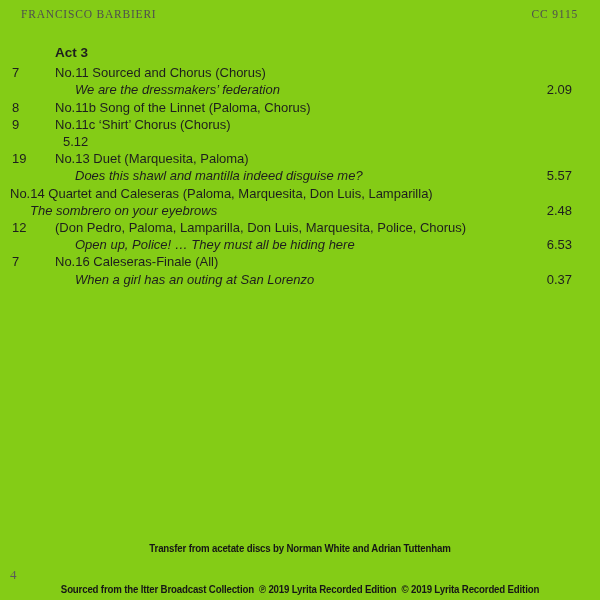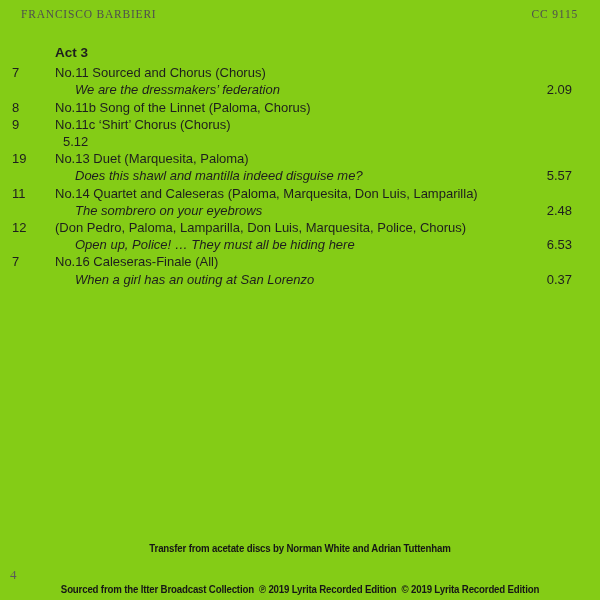--- a/index.html
+++ b/index.html
@@ -107,21 +107,20 @@
       <div class="title">No.13 Duet (Marquesita, Paloma)</div>
 
       <div class="lyr-row">
         <div class="lyric">Does this shawl and mantilla indeed disguise me?</div>
         <div class="time">5.57</div>
       </div>
     </div>
   </div>
 
   <div class="track">
-    <div class="num">11</div>
     <div class="body">
       <div class="title">No.14 Quartet and Caleseras (Paloma, Marquesita, Don Luis, Lamparilla)</div>
 
       <div class="lyr-row">
         <div class="lyric">The sombrero on your eyebrows</div>
         <div class="time">2.48</div>
       </div>
     </div>
   </div>
 

